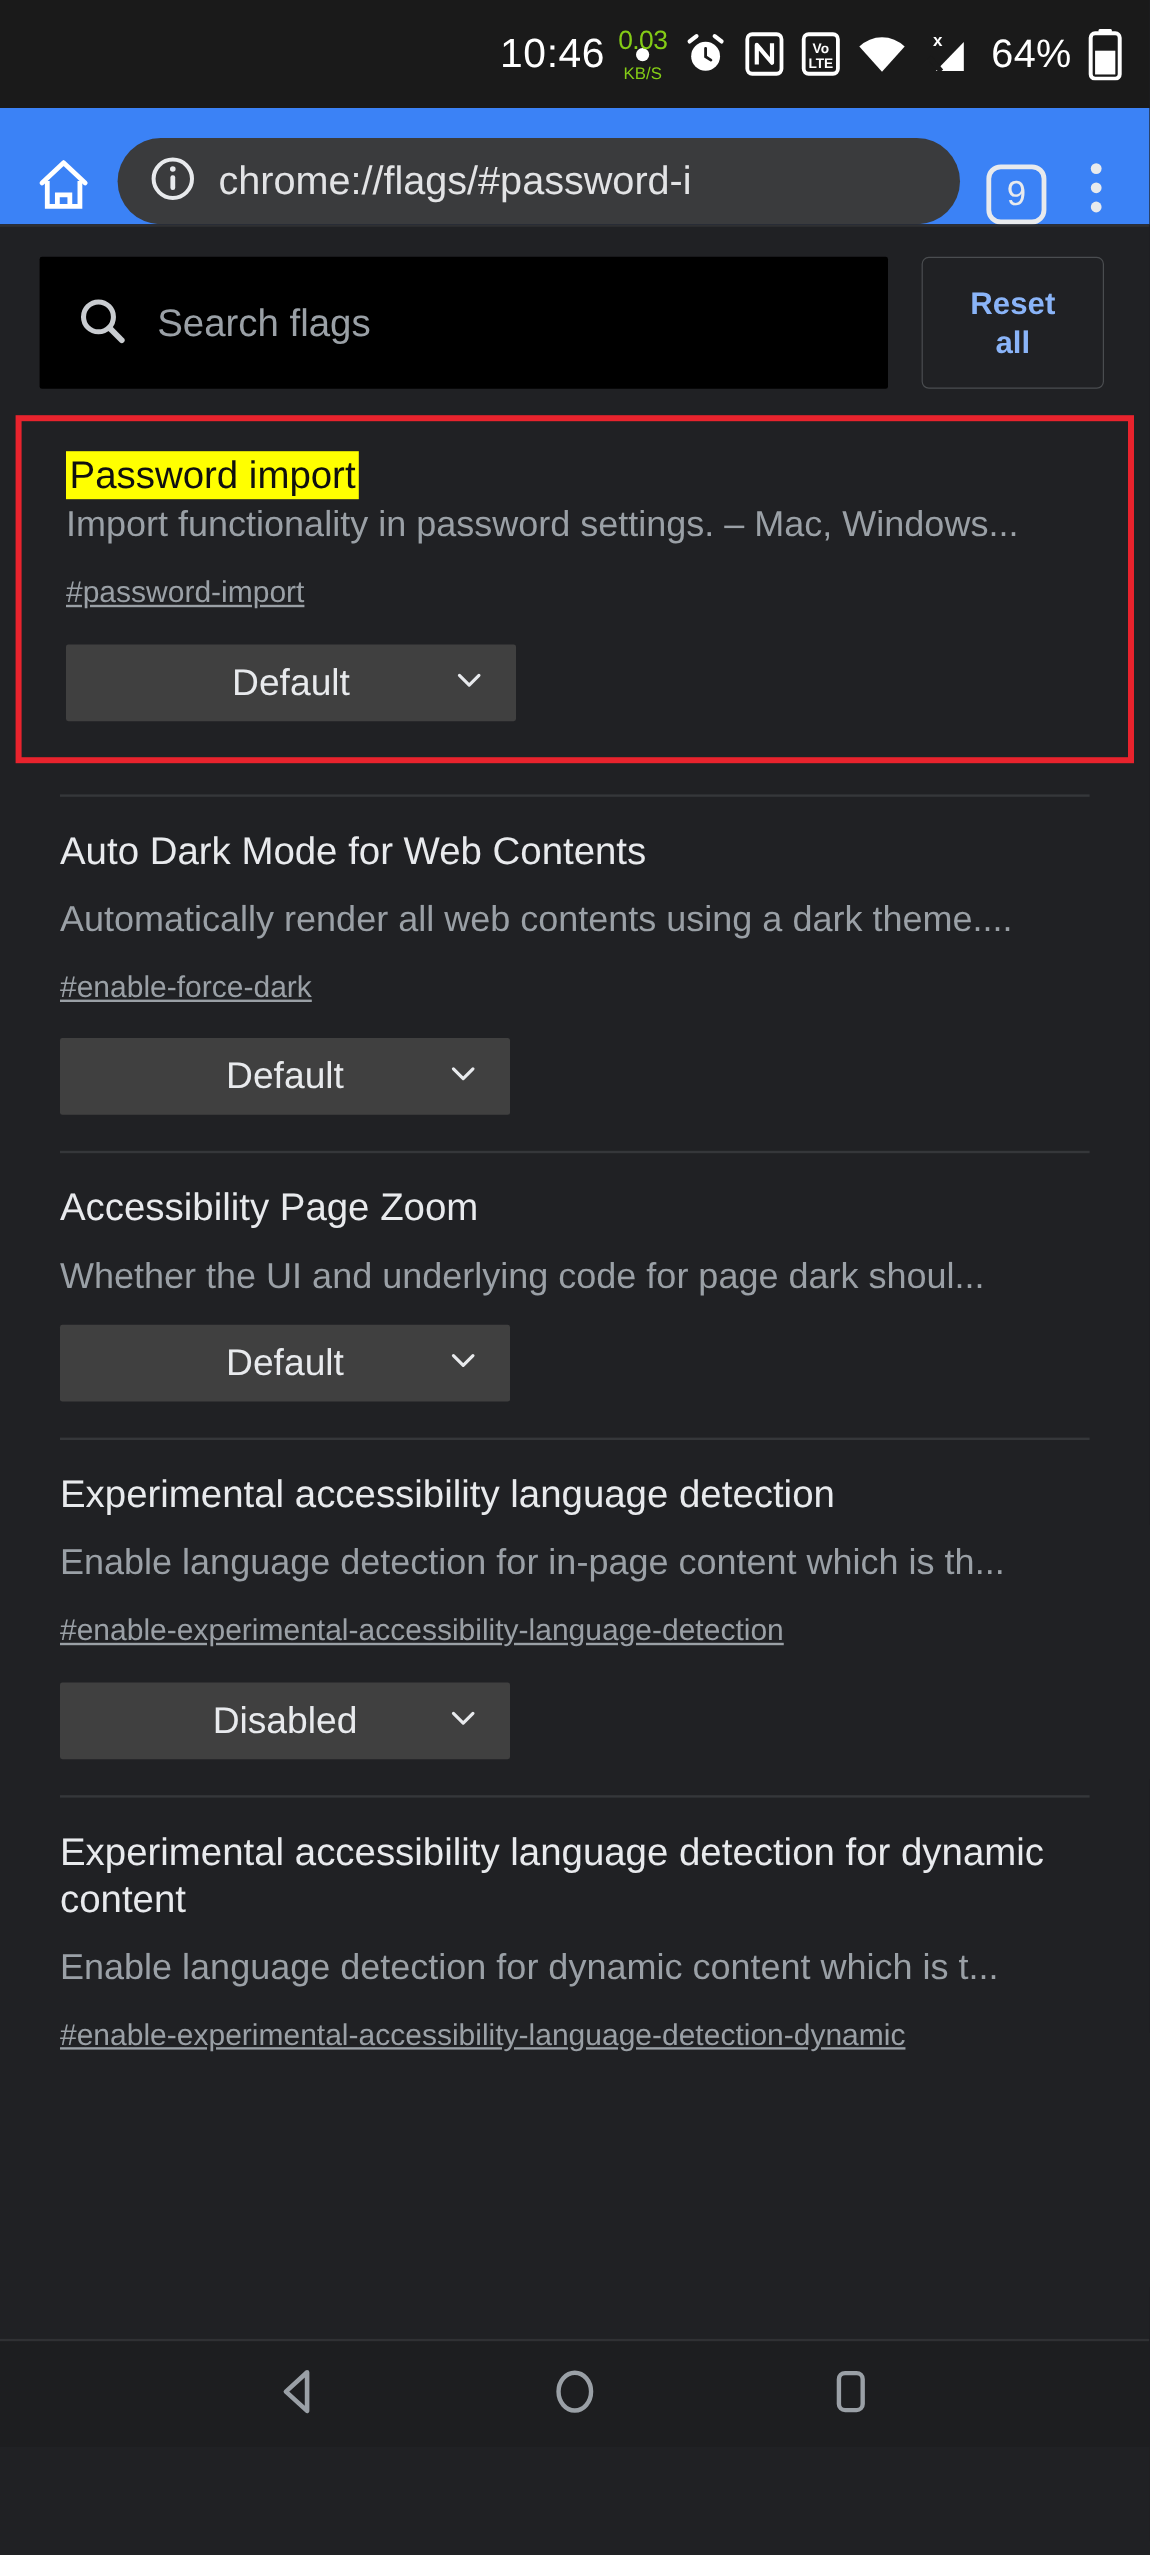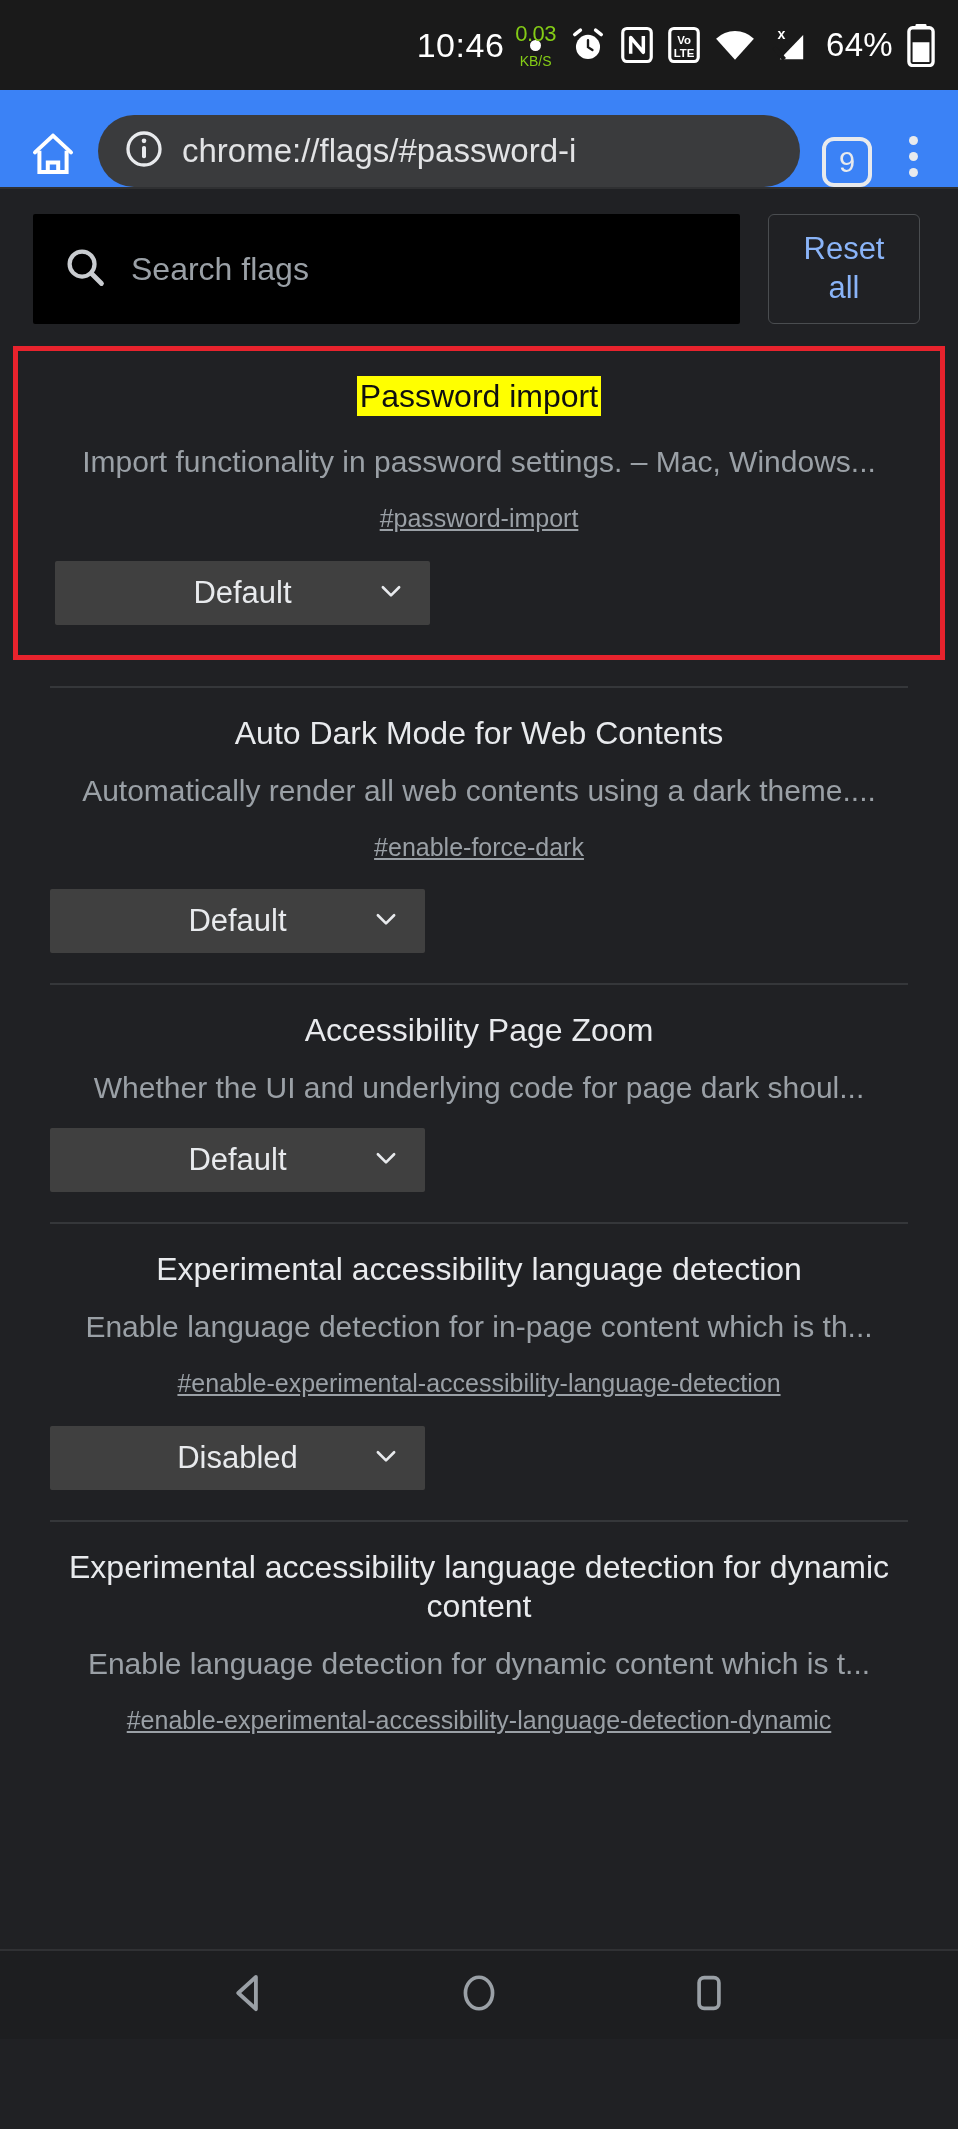--- a/index.html
+++ b/index.html
@@ -150,40 +150,40 @@
   }
   .searchbox .ph {
     color: #9aa0a6;
     font-size: 32px;
   }
   .resetall {
     width: 152px;
     border: 1px solid #4a4d50;
     border-radius: 6px;
     color: #8ab4f8;
-    font-size: 31px;
+    font-size: 26px;
     display: flex;
     flex-direction: column;
     align-items: center;
     justify-content: center;
     line-height: 1.25;
     text-align: center;
     background: transparent;
+    font-weight: bold;
   }
 
   
   .flaglist { padding: 0; }
 
   .flag {
     padding: 0 0 0 0;
     position: relative;
   }
   .flag-inner {
     padding: 26px 50px 30px 50px;
-    text-align: center;
   }
   .flag .title {
     color: #e8eaed;
     font-size: 32px;
     line-height: 1.22;
     margin-bottom: 20px;
   }
   .flag .title.hl {
     background: #ffff00;
     color: #101010;
@@ -376,21 +376,21 @@
   </div>
 
   <div class="flaglist">
 
     <div class="highlight-box">
       <div class="flag">
         <div class="flag-inner">
           <div>
             <span class="title hl">Password import</span>
           </div>
-          <div class="desc" style="margin-top:28px">Import functionality in password settings. – Mac, Windows...</div>
+          <div class="desc" style="margin-top:4px">Import functionality in password settings. – Mac, Windows...</div>
           <a class="perma">#password-import</a>
           <div class="select">
             <span class="val">Default</span>
             <span class="chev">
               <svg width="30" height="30" viewBox="0 0 24 24">
                 <path d="M5.5 9 L12 15.5 L18.5 9" fill="none" stroke="#e8eaed" stroke-width="2.1" stroke-linecap="round" stroke-linejoin="round"></path>
               </svg>
             </span>
           </div>
         </div>

